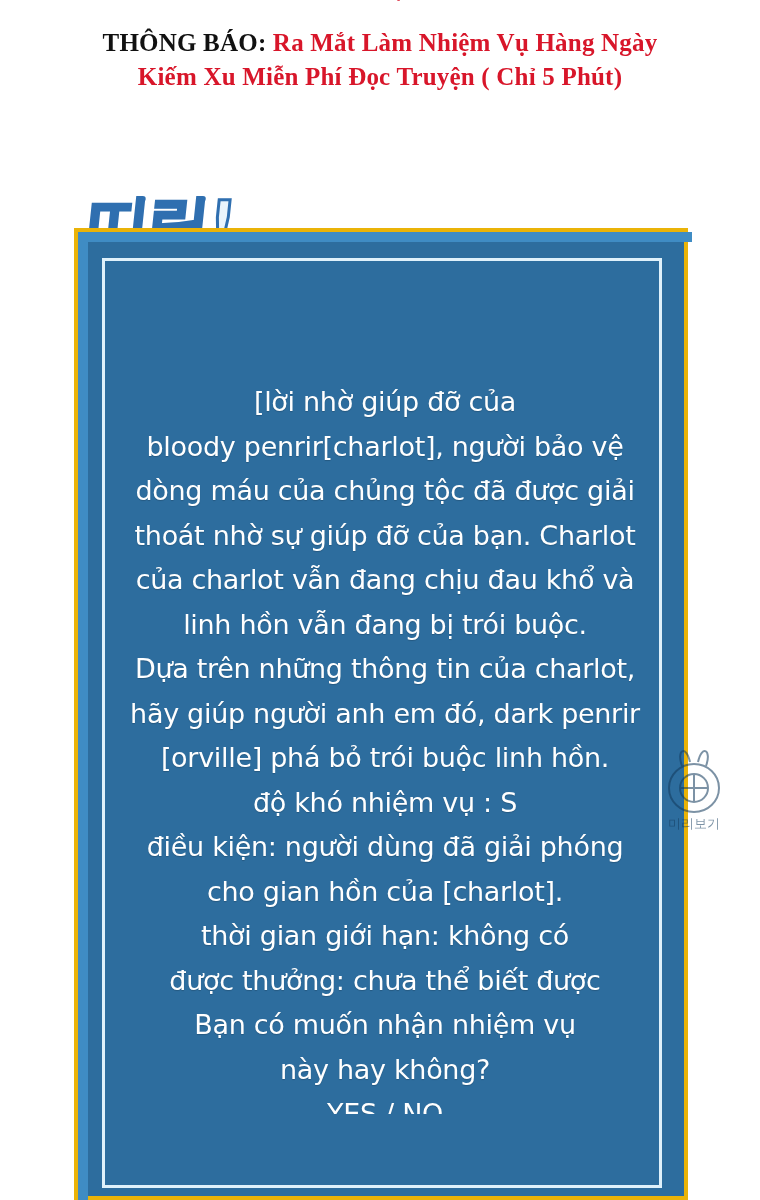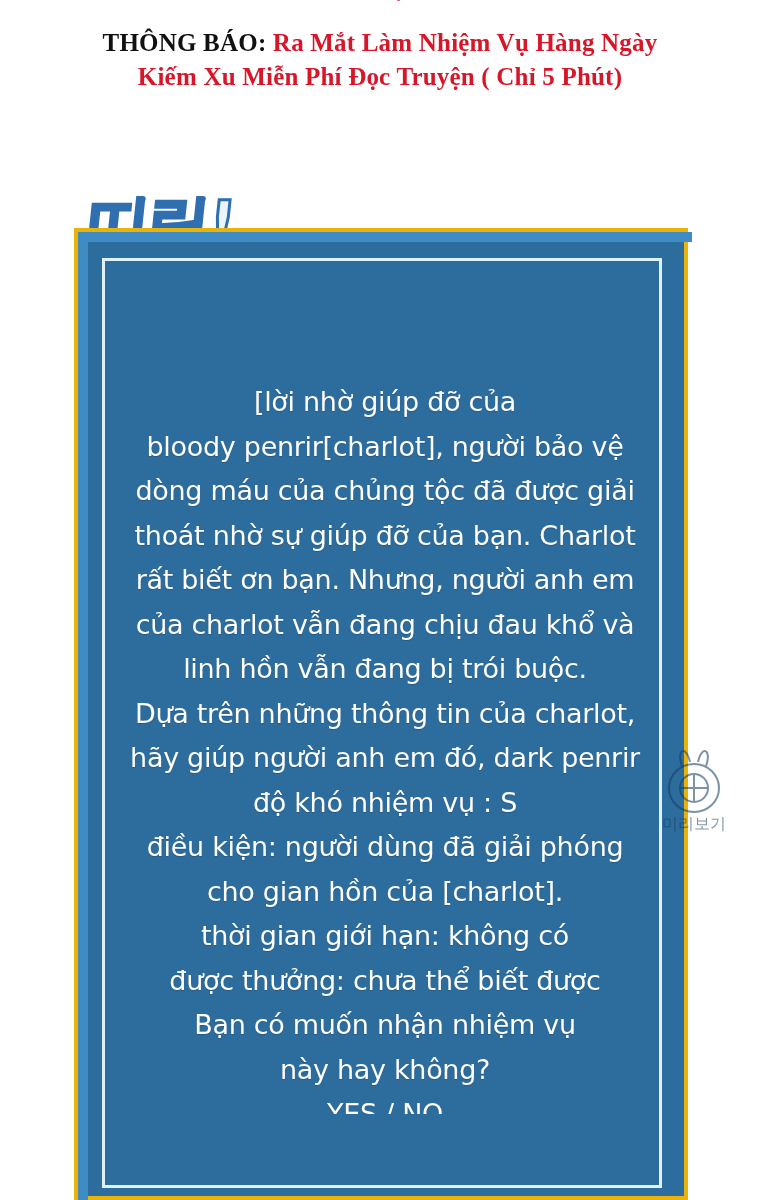--- a/index.html
+++ b/index.html
@@ -139,21 +139,21 @@
     opacity: 0.55;
     pointer-events: none;
   }
   .watermark .wm-text {
     position: absolute;
     left: 0;
     top: 74px;
     width: 96px;
     text-align: center;
     font-family: "DejaVu Sans", sans-serif;
-    font-size: 16px;
+    font-size: 13px;
     color: #123a5c;
     line-height: 15px;
     white-space: nowrap;
   }
 </style>
 </head>
 <body>
 
 <div class="announce">
   <div class="announce-cut">
@@ -168,25 +168,25 @@
 <div class="sfx">띠링!</div>
 
 <div class="panel">
   <div class="panel-edge-light"></div>
   <div class="panel-inner"></div>
   <div class="panel-text">
     <span class="ln">[lời nhờ giúp đỡ của</span>
     <span class="ln">bloody penrir[charlot], người bảo vệ</span>
     <span class="ln">dòng máu của chủng tộc đã được giải</span>
     <span class="ln">thoát nhờ sự giúp đỡ của bạn. Charlot</span>
-    <span class="ln">rất biết ơn bạn. Nhưng, người anh em</span>
     <span class="ln">của charlot vẫn đang chịu đau khổ và</span>
     <span class="ln">linh hồn vẫn đang bị trói buộc.</span>
     <span class="ln">Dựa trên những thông tin của charlot,</span>
     <span class="ln">hãy giúp người anh em đó, dark penrir</span>
+    <span class="ln">[orville] phá bỏ trói buộc linh hồn.</span>
     <span class="ln">độ khó nhiệm vụ : S</span>
     <span class="ln">điều kiện: người dùng đã giải phóng</span>
     <span class="ln">cho gian hồn của [charlot].</span>
     <span class="ln">thời gian giới hạn: không có</span>
     <span class="ln">được thưởng: chưa thể biết được</span>
     <span class="ln">Bạn có muốn nhận nhiệm vụ</span>
     <span class="ln">này hay không?</span>
     <span class="ln clipped">YES / NO</span>
   </div>
 </div>

